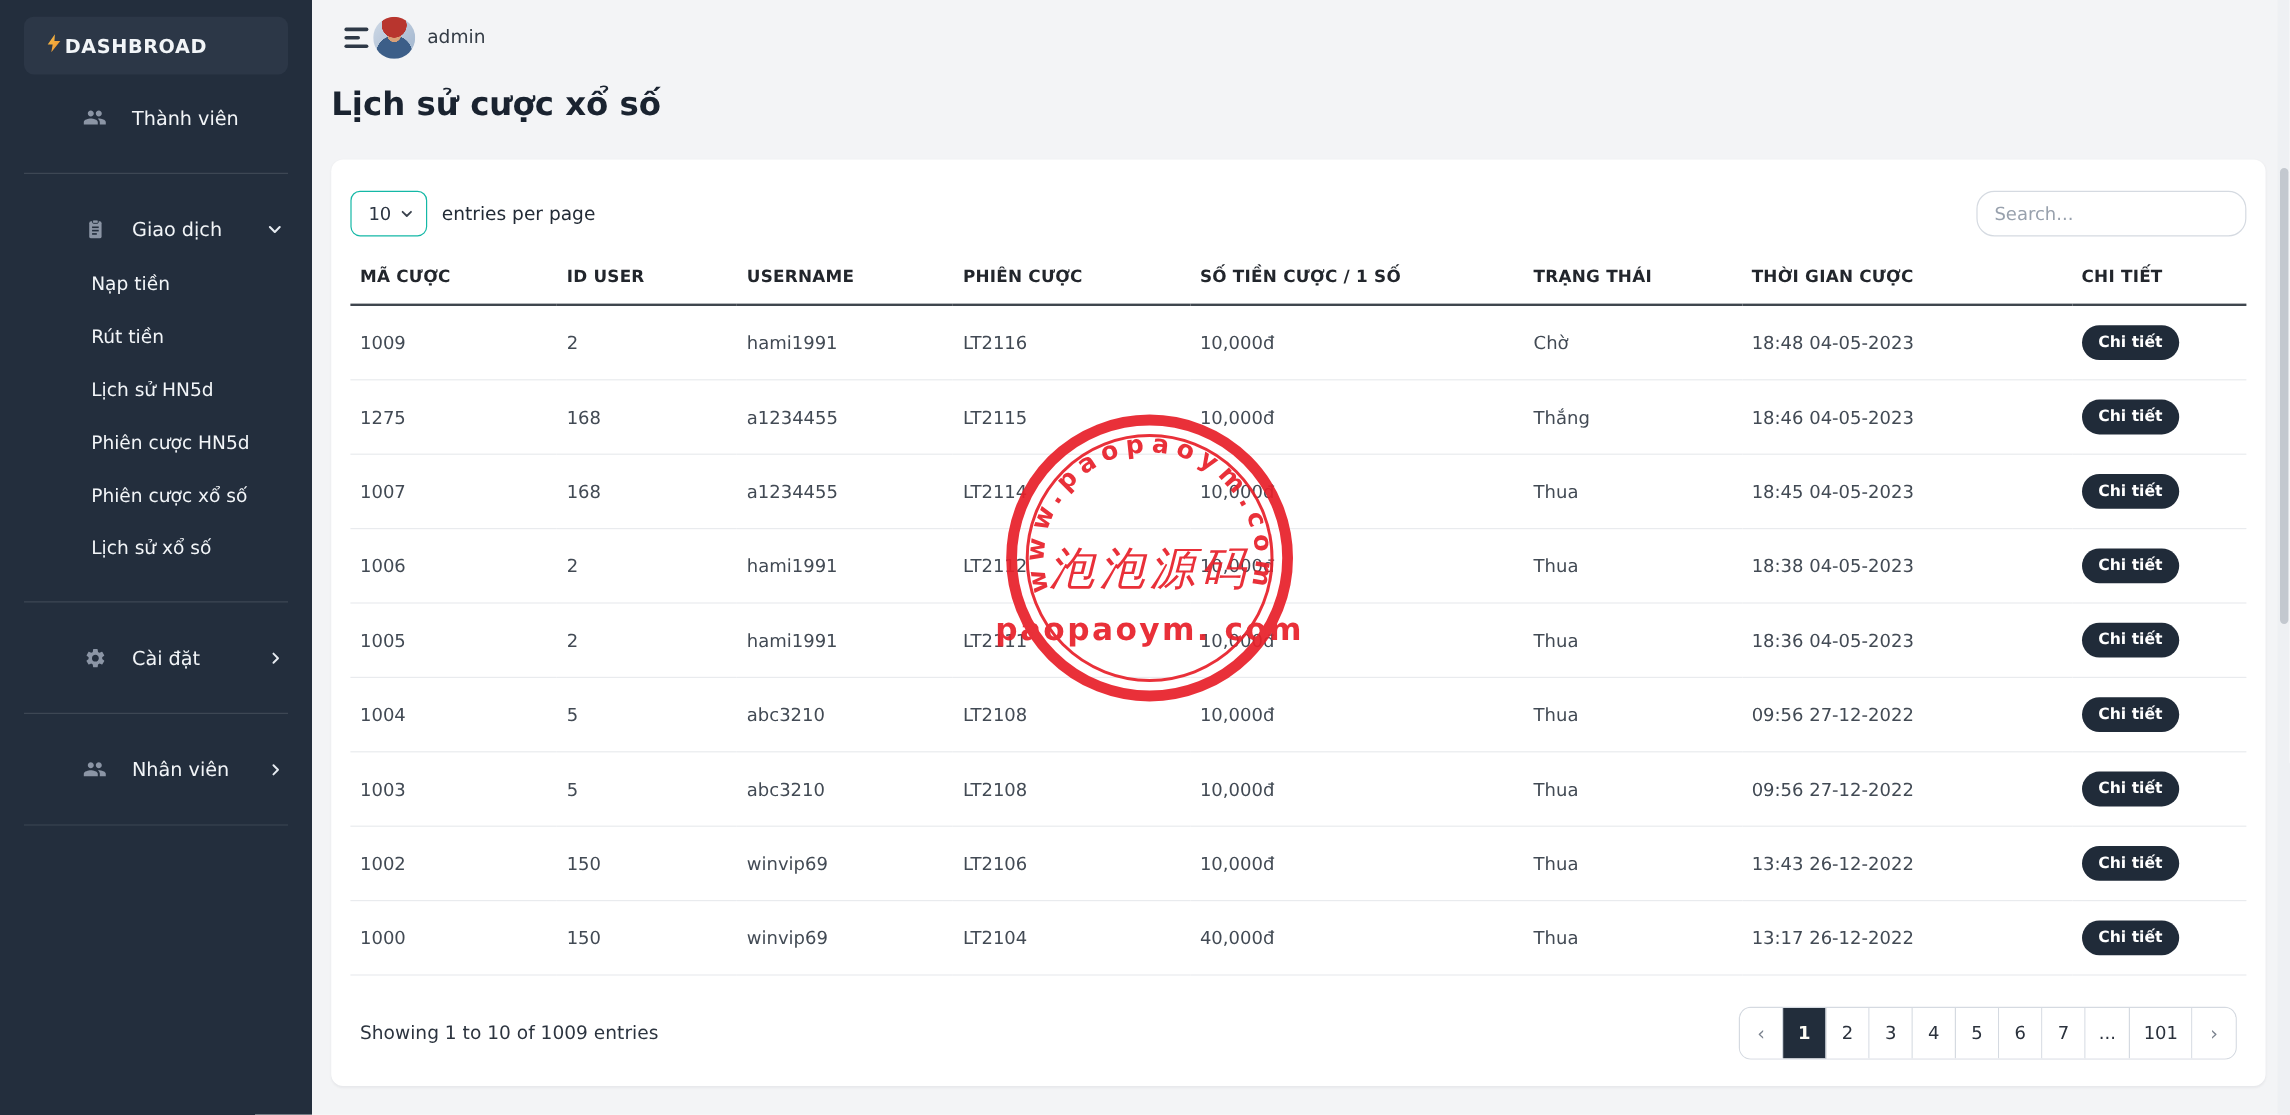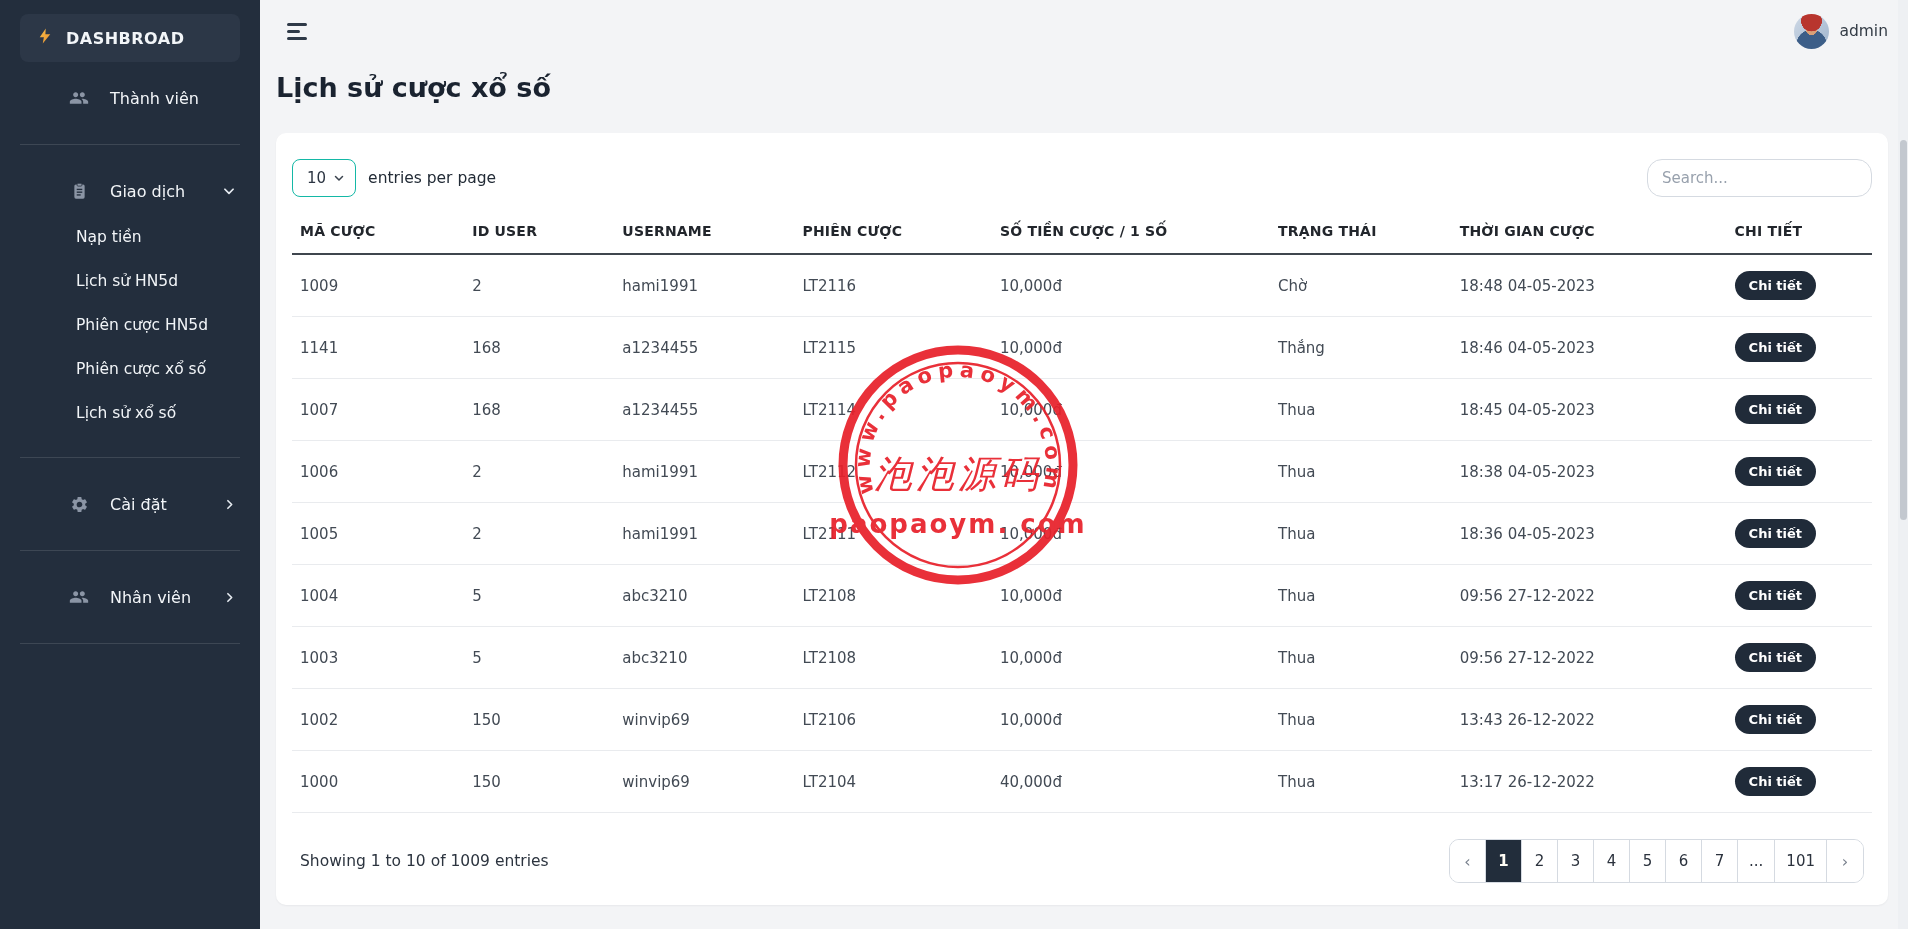--- a/index.html
+++ b/index.html
@@ -11,36 +11,36 @@
     color: #333;
   }
 
   
   .sidebar {
     position: absolute; left: 0; top: 0; bottom: 0; width: 260px;
     background: #232e3d; color: #f2f5f8; z-index: 3;
   }
   .brand {
     margin: 14px 20px 12px 20px; background: #2c3747; border-radius: 8px;
-    padding: 12px 16px; display: flex; align-items: center; gap: 12px;
+    padding: 12px 16px; display: flex; align-items: center; gap: 0;
     font-weight: 700; font-size: 16px; letter-spacing: .5px; cursor: pointer; text-align: center;
   }
   .side-item {
     display: flex; align-items: center; gap: 20px; padding: 13px 24px;
     font-size: 16px; color: #f2f5f8; cursor: pointer; text-decoration: none; margin-left: 44px;
   }
   .side-item .icn { width: 22px; height: 22px; display: flex; align-items: center; justify-content: center; color: #8b95a5; flex: 0 0 22px; }
   .side-item .chev { margin-left: auto; color: #e6ebf1; display: flex; }
   .divider { border: 0; border-top: 1px solid rgba(255,255,255,.12); margin: 22px 20px; }
   .submenu { list-style: none; margin: 0; padding: 0; }
   .submenu li { padding: 13px 24px 13px 76px; font-size: 15.5px; cursor: pointer; }
 
   
   .main { position: absolute; left: 260px; right: 0; top: 0; bottom: 0; padding: 0 20px 0 16px; }
-  .topbar { display: flex; justify-content: space-between; align-items: center; padding-top: 14px; height: 48px; }
+  .topbar { display: flex; align-items: center; padding-top: 14px; height: 48px; }
   .hamburger { margin-left: 7px; background: none; border: none; display: flex; flex-direction: column; gap: 4px; align-items: flex-start; cursor: pointer; padding: 4px; }
   .hamburger span { display: block; height: 3px; border-radius: 2px; background: #2e3947; }
   .hamburger .b1 { width: 20px; } .hamburger .b2 { width: 13px; } .hamburger .b3 { width: 20px; }
   .user { display: flex; align-items: center; gap: 10px; font-size: 15.5px; color: #343c46; cursor: pointer; }
   .avatar {
     width: 35px; height: 35px; border-radius: 50%;
     background:
       radial-gradient(circle at 50% 20%, #b8352e 0 31%, transparent 32%),
       radial-gradient(circle at 50% 44%, #d9a078 0 21%, transparent 22%),
       radial-gradient(circle at 50% 88%, #3c5e88 0 42%, transparent 43%),
@@ -144,20 +144,21 @@
       <span>Giao dịch</span>
       <span class="chev">
         <svg width="14" height="14" viewBox="0 0 24 24">
             <path d="M5 9 L12 16 L19 9" fill="none" stroke="currentColor" stroke-width="3" stroke-linecap="round" stroke-linejoin="round"></path>
           </svg>
       </span>
     </a>
 
     <ul class="submenu">
         <li>Nạp tiền</li>
+        <li>Rút tiền</li>
         <li>Lịch sử HN5d</li>
         <li>Phiên cược HN5d</li>
         <li>Phiên cược xổ số</li>
         <li>Lịch sử xổ số</li>
       </ul>
 
     <hr class="divider">
 
     <a class="side-item">
       <span class="icn">
@@ -250,21 +251,21 @@
             <td>1009</td>
             <td>2</td>
             <td>hami1991</td>
             <td>LT2116</td>
             <td>10,000đ</td>
             <td>Chờ</td>
             <td>18:48 04-05-2023</td>
             <td><button class="detail-btn">Chi tiết</button></td>
           </tr>
           <tr>
-            <td>1141</td>
+            <td>1275</td>
             <td>168</td>
             <td>a1234455</td>
             <td>LT2115</td>
             <td>10,000đ</td>
             <td>Thắng</td>
             <td>18:46 04-05-2023</td>
             <td><button class="detail-btn">Chi tiết</button></td>
           </tr>
           <tr>
             <td>1007</td>

